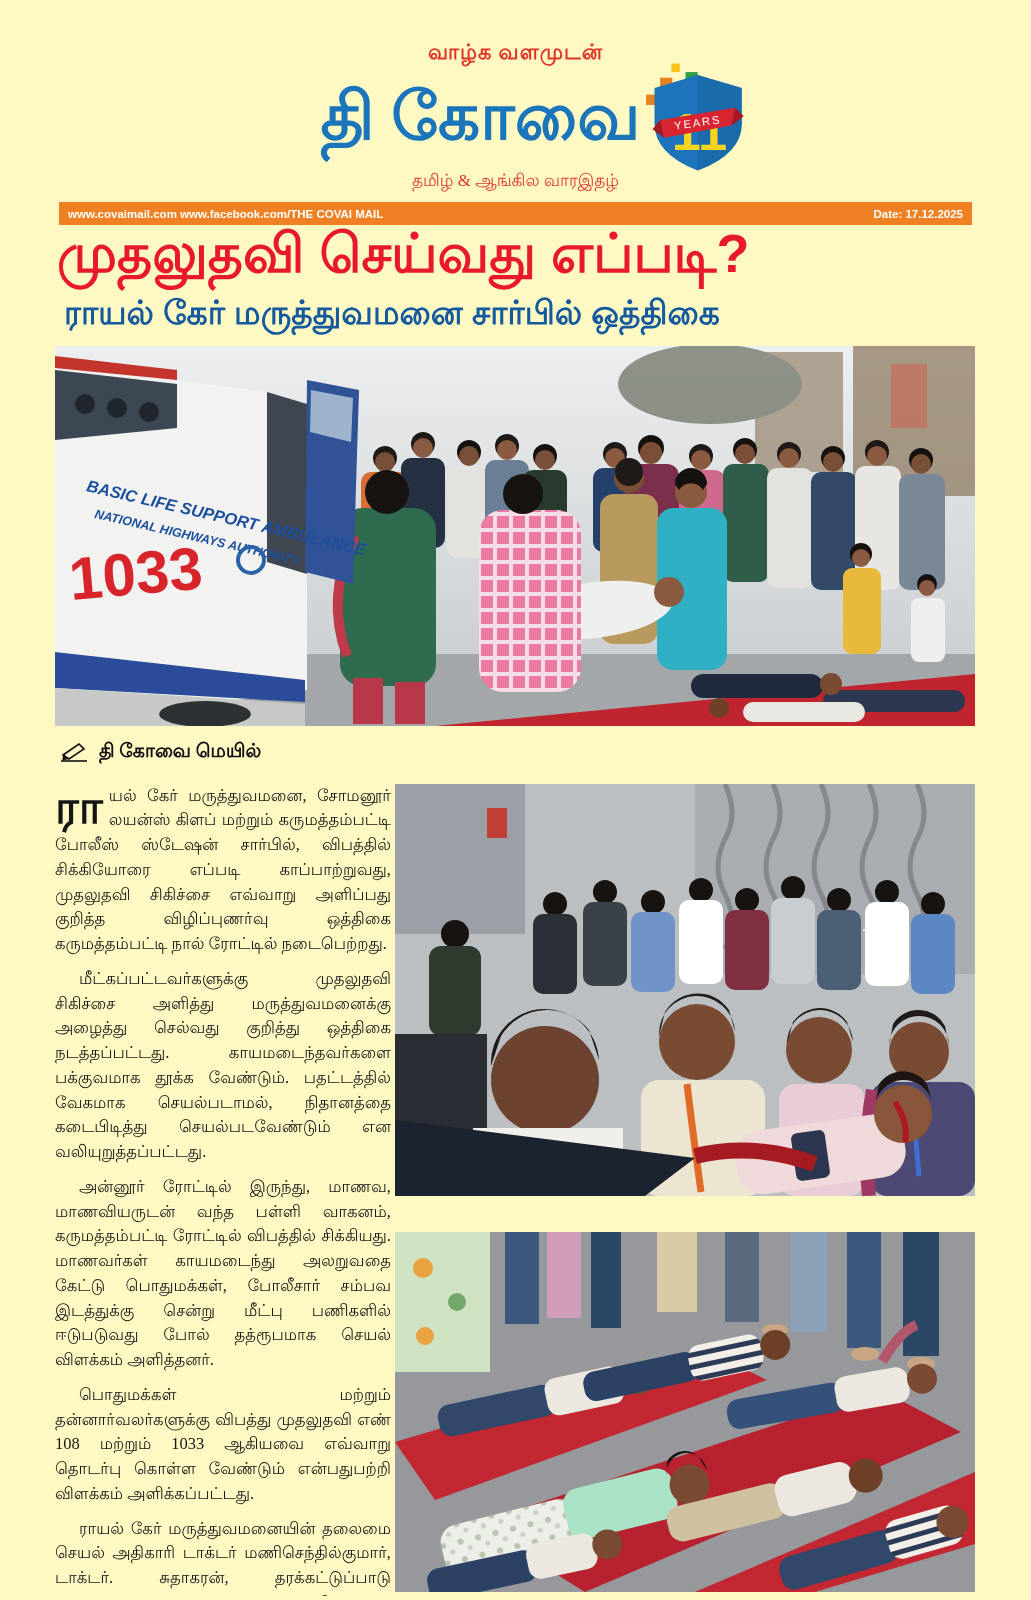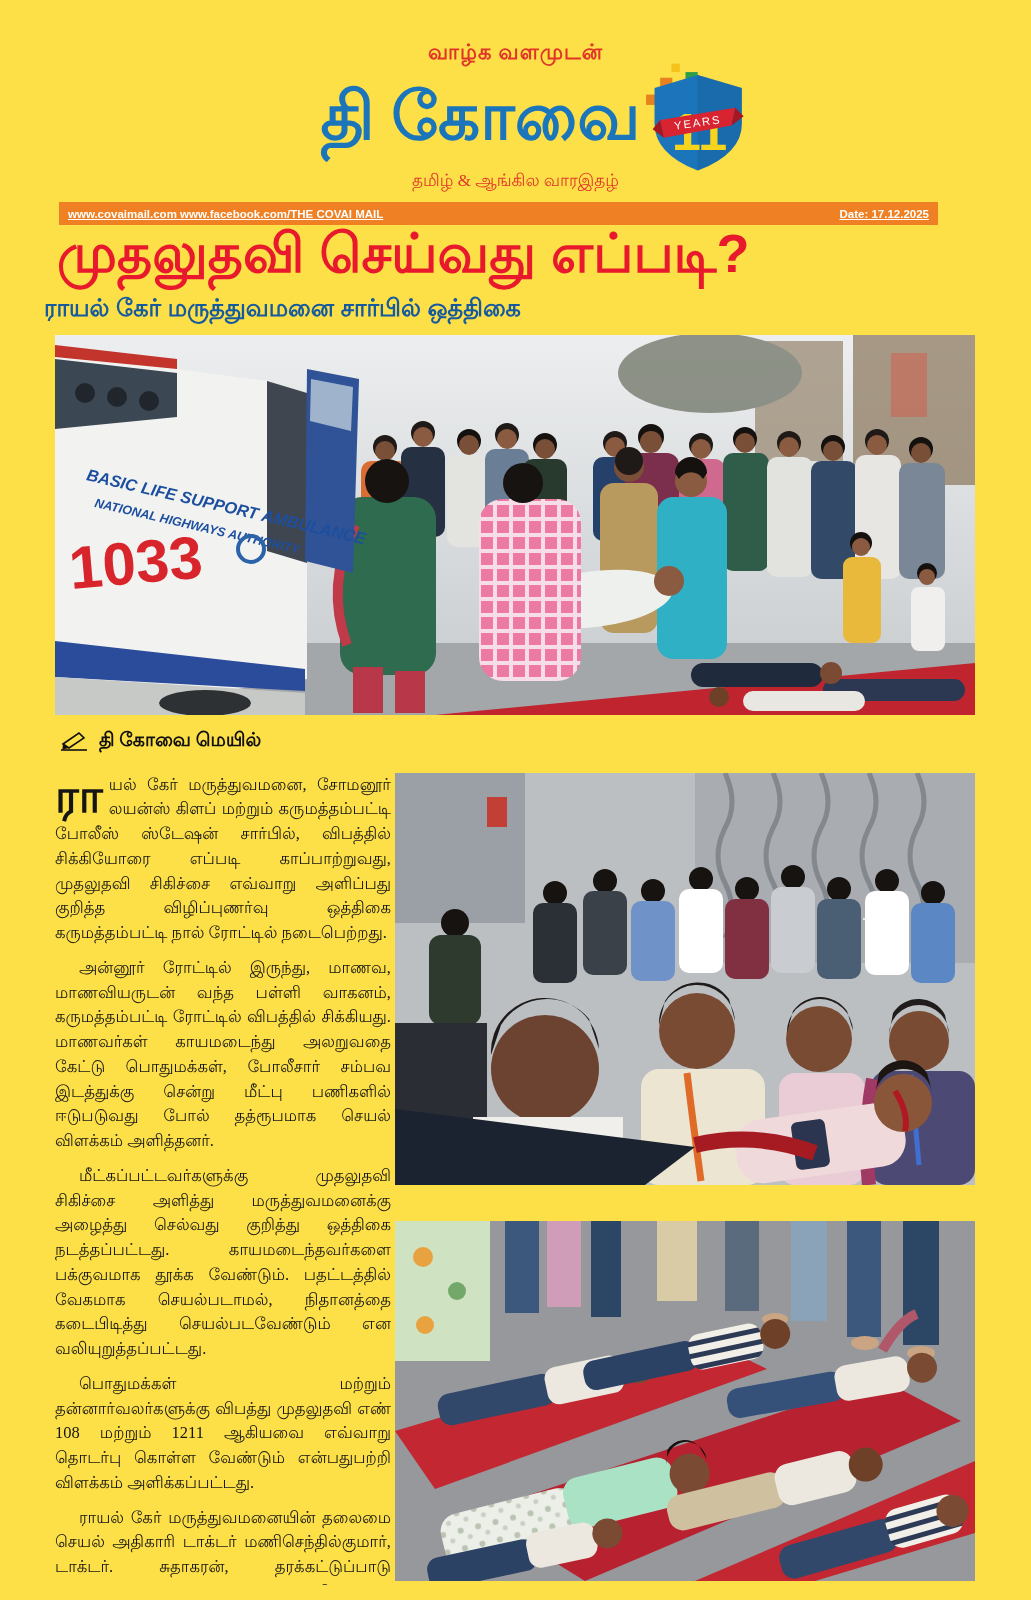--- a/index.html
+++ b/index.html
@@ -1,33 +1,33 @@
 <!DOCTYPE html>
 <html><head>
 <meta charset="utf-8">
 <style>
   html,body{margin:0;padding:0;background:#ffffff;}
-  .page{position:relative;width:1031px;height:1600px;background:#fde047;overflow:hidden;
+  .page{position:relative;width:1031px;height:1600px;background:#fef9c3;overflow:hidden;
         font-family:"Liberation Serif","DejaVu Serif",serif;}
   
   .masthead{text-align:center;padding-top:40px;}
   .tagline-top{color:#e0362a;font-weight:bold;font-size:21px;letter-spacing:1px;}
   .title-row{display:flex;justify-content:center;align-items:center;height:100px;margin-top:0;padding-left:36px;}
   .title-text{color:#1b75bb;font-size:66px;font-weight:bold;line-height:1;
               font-family:"Liberation Serif","DejaVu Serif",serif;}
   .badge-wrap{width:122px;height:112px;margin:0 -8px;position:relative;top:2px;flex:0 0 auto;}
   .tagline-bottom{color:#e0362a;font-size:17px;margin-top:4px;}
   
-  .info-bar{margin:10px 93px 0 59px;height:23px;background:#ef8023;color:#fff;
+  .info-bar{margin:10px 59px 0 59px;height:23px;background:#ef8023;color:#fff;
             display:flex;justify-content:space-between;align-items:center;padding:0 9px;
-            font-family:"Liberation Sans","DejaVu Sans",sans-serif;font-size:11.5px;font-weight:bold;text-decoration:underline;}
+            font-family:"Liberation Sans","DejaVu Sans",sans-serif;font-size:11.5px;font-weight:bold;}
   
   .headline{margin:0 0 0 57px;color:#e8192c;font-size:54px;font-weight:800;line-height:1.05;
             font-family:"Liberation Sans","DejaVu Sans",sans-serif;}
-  .subheadline{margin:12px 0 0 44px;color:#15599f;font-size:24px;font-weight:800;
+  .subheadline{margin:12px 0 0 64px;color:#15599f;font-size:33px;font-weight:800;
                font-family:"Liberation Sans","DejaVu Sans",sans-serif;}
   
   figure{margin:0;}
   .main-photo{margin:10px 0 0 55px;width:920px;height:380px;}
   svg{display:block;}
   
   .byline{display:flex;align-items:center;gap:9px;margin:14px 0 20px 60px;
           font-weight:bold;font-size:19px;color:#101010;}
   
   .content{display:flex;margin-left:55px;width:920px;gap:4px;height:812px;overflow:hidden;}
@@ -232,23 +232,23 @@
     </svg>
     <span>தி கோவை மெயில்</span>
   </div>
 
   <div class="content">
 
     <div class="text-col">
       <p class="first">
         <span class="dropcap">ரா</span><span>யல் கேர் மருத்துவமனை, சோமனூர் லயன்ஸ் கிளப் மற்றும் கருமத்தம்பட்டி போலீஸ் ஸ்டேஷன் சார்பில், விபத்தில் சிக்கியோரை எப்படி காப்பாற்றுவது, முதலுதவி சிகிச்சை எவ்வாறு அளிப்பது குறித்த விழிப்புணர்வு ஒத்திகை கருமத்தம்பட்டி நால் ரோட்டில் நடைபெற்றது.</span>
       </p>
+      <p class="indent">மீட்கப்பட்டவர்களுக்கு முதலுதவி சிகிச்சை அளித்து மருத்துவமனைக்கு அழைத்து செல்வது குறித்து ஒத்திகை நடத்தப்பட்டது. காயமடைந்தவர்களை பக்குவமாக தூக்க வேண்டும். பதட்டத்தில் வேகமாக செயல்படாமல், நிதானத்தை கடைபிடித்து செயல்படவேண்டும் என வலியுறுத்தப்பட்டது.</p>
       <p class="indent">அன்னூர் ரோட்டில் இருந்து, மாணவ, மாணவியருடன் வந்த பள்ளி வாகனம், கருமத்தம்பட்டி ரோட்டில் விபத்தில் சிக்கியது. மாணவர்கள் காயமடைந்து அலறுவதை கேட்டு பொதுமக்கள், போலீசார் சம்பவ இடத்துக்கு சென்று மீட்பு பணிகளில் ஈடுபடுவது போல் தத்ரூபமாக செயல் விளக்கம் அளித்தனர்.</p>
-      <p class="indent">மீட்கப்பட்டவர்களுக்கு முதலுதவி சிகிச்சை அளித்து மருத்துவமனைக்கு அழைத்து செல்வது குறித்து ஒத்திகை நடத்தப்பட்டது. காயமடைந்தவர்களை பக்குவமாக தூக்க வேண்டும். பதட்டத்தில் வேகமாக செயல்படாமல், நிதானத்தை கடைபிடித்து செயல்படவேண்டும் என வலியுறுத்தப்பட்டது.</p>
-      <p class="indent">பொதுமக்கள் மற்றும் தன்னார்வலர்களுக்கு விபத்து முதலுதவி எண் 108 மற்றும் 1211 ஆகியவை எவ்வாறு தொடர்பு கொள்ள வேண்டும் என்பதுபற்றி விளக்கம் அளிக்கப்பட்டது.</p>
+      <p class="indent">பொதுமக்கள் மற்றும் தன்னார்வலர்களுக்கு விபத்து முதலுதவி எண் 108 மற்றும் 1033 ஆகியவை எவ்வாறு தொடர்பு கொள்ள வேண்டும் என்பதுபற்றி விளக்கம் அளிக்கப்பட்டது.</p>
       <p class="indent">ராயல் கேர் மருத்துவமனையின் தலைமை செயல் அதிகாரி டாக்டர் மணிசெந்தில்குமார், டாக்டர். சுதாகரன், தரக்கட்டுப்பாடு துணைத்தலைவர் டாக்டர் காந்தி ராஜ், காவல்துறை அதிகாரிகள் கருமத்தம்பட்டி தங்கராமன் டிஎஸ்பி, இன்ஸ்பெக்டர் வடிவேல் குமார், நெடுஞ்சாலைத்துறை டி.ஜி.எம் திட்ட இயக்குனர் செந்தில்குமார், சோமனூர் லைன்ஸ் கிளப் தலைவர் ரேவதி, செயலாளர் கார்த்திகேயன், பொருளாளர் மயில்சாமி, ஆடிட்டர் முருகசாமி உள்ளிட்ட பலர் பங்கேற்றனர்.</p>
 
     </div>
 
     <div class="photo-col">
 
       <figure>
         <svg width="580" height="412" viewBox="0 0 580 412">
           <rect width="580" height="412" fill="#bcbfc2"></rect>
           <g>

